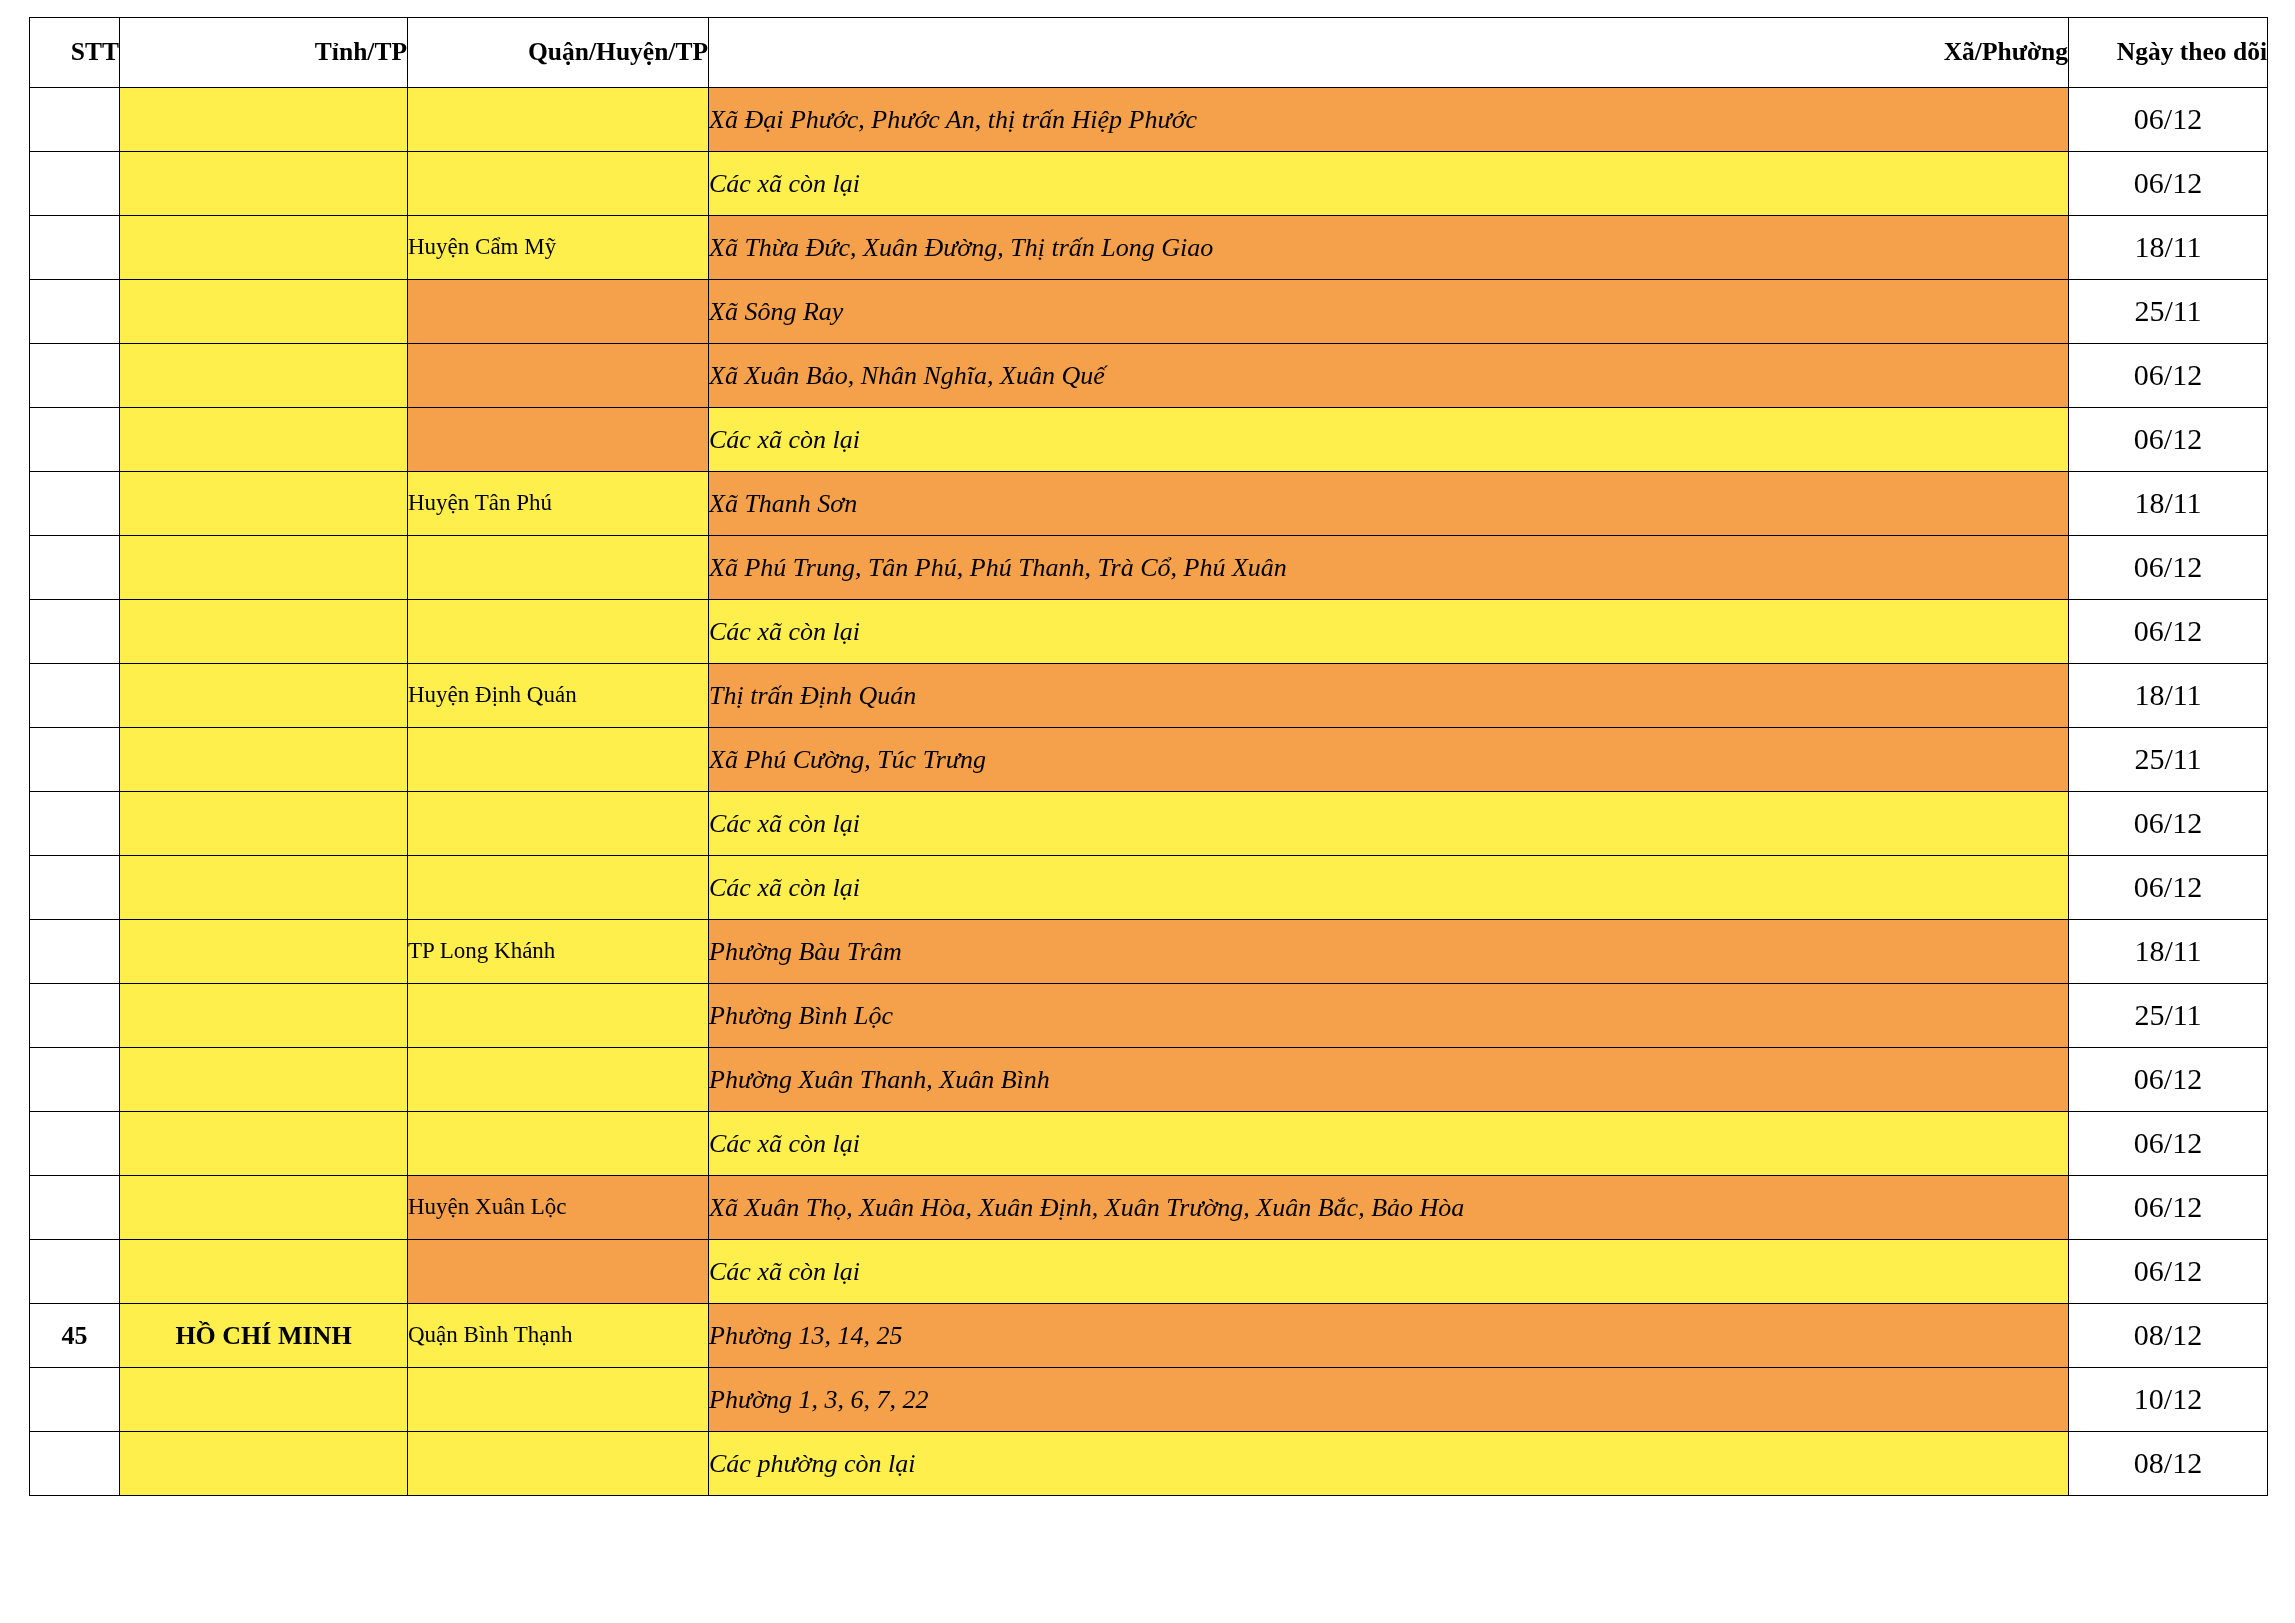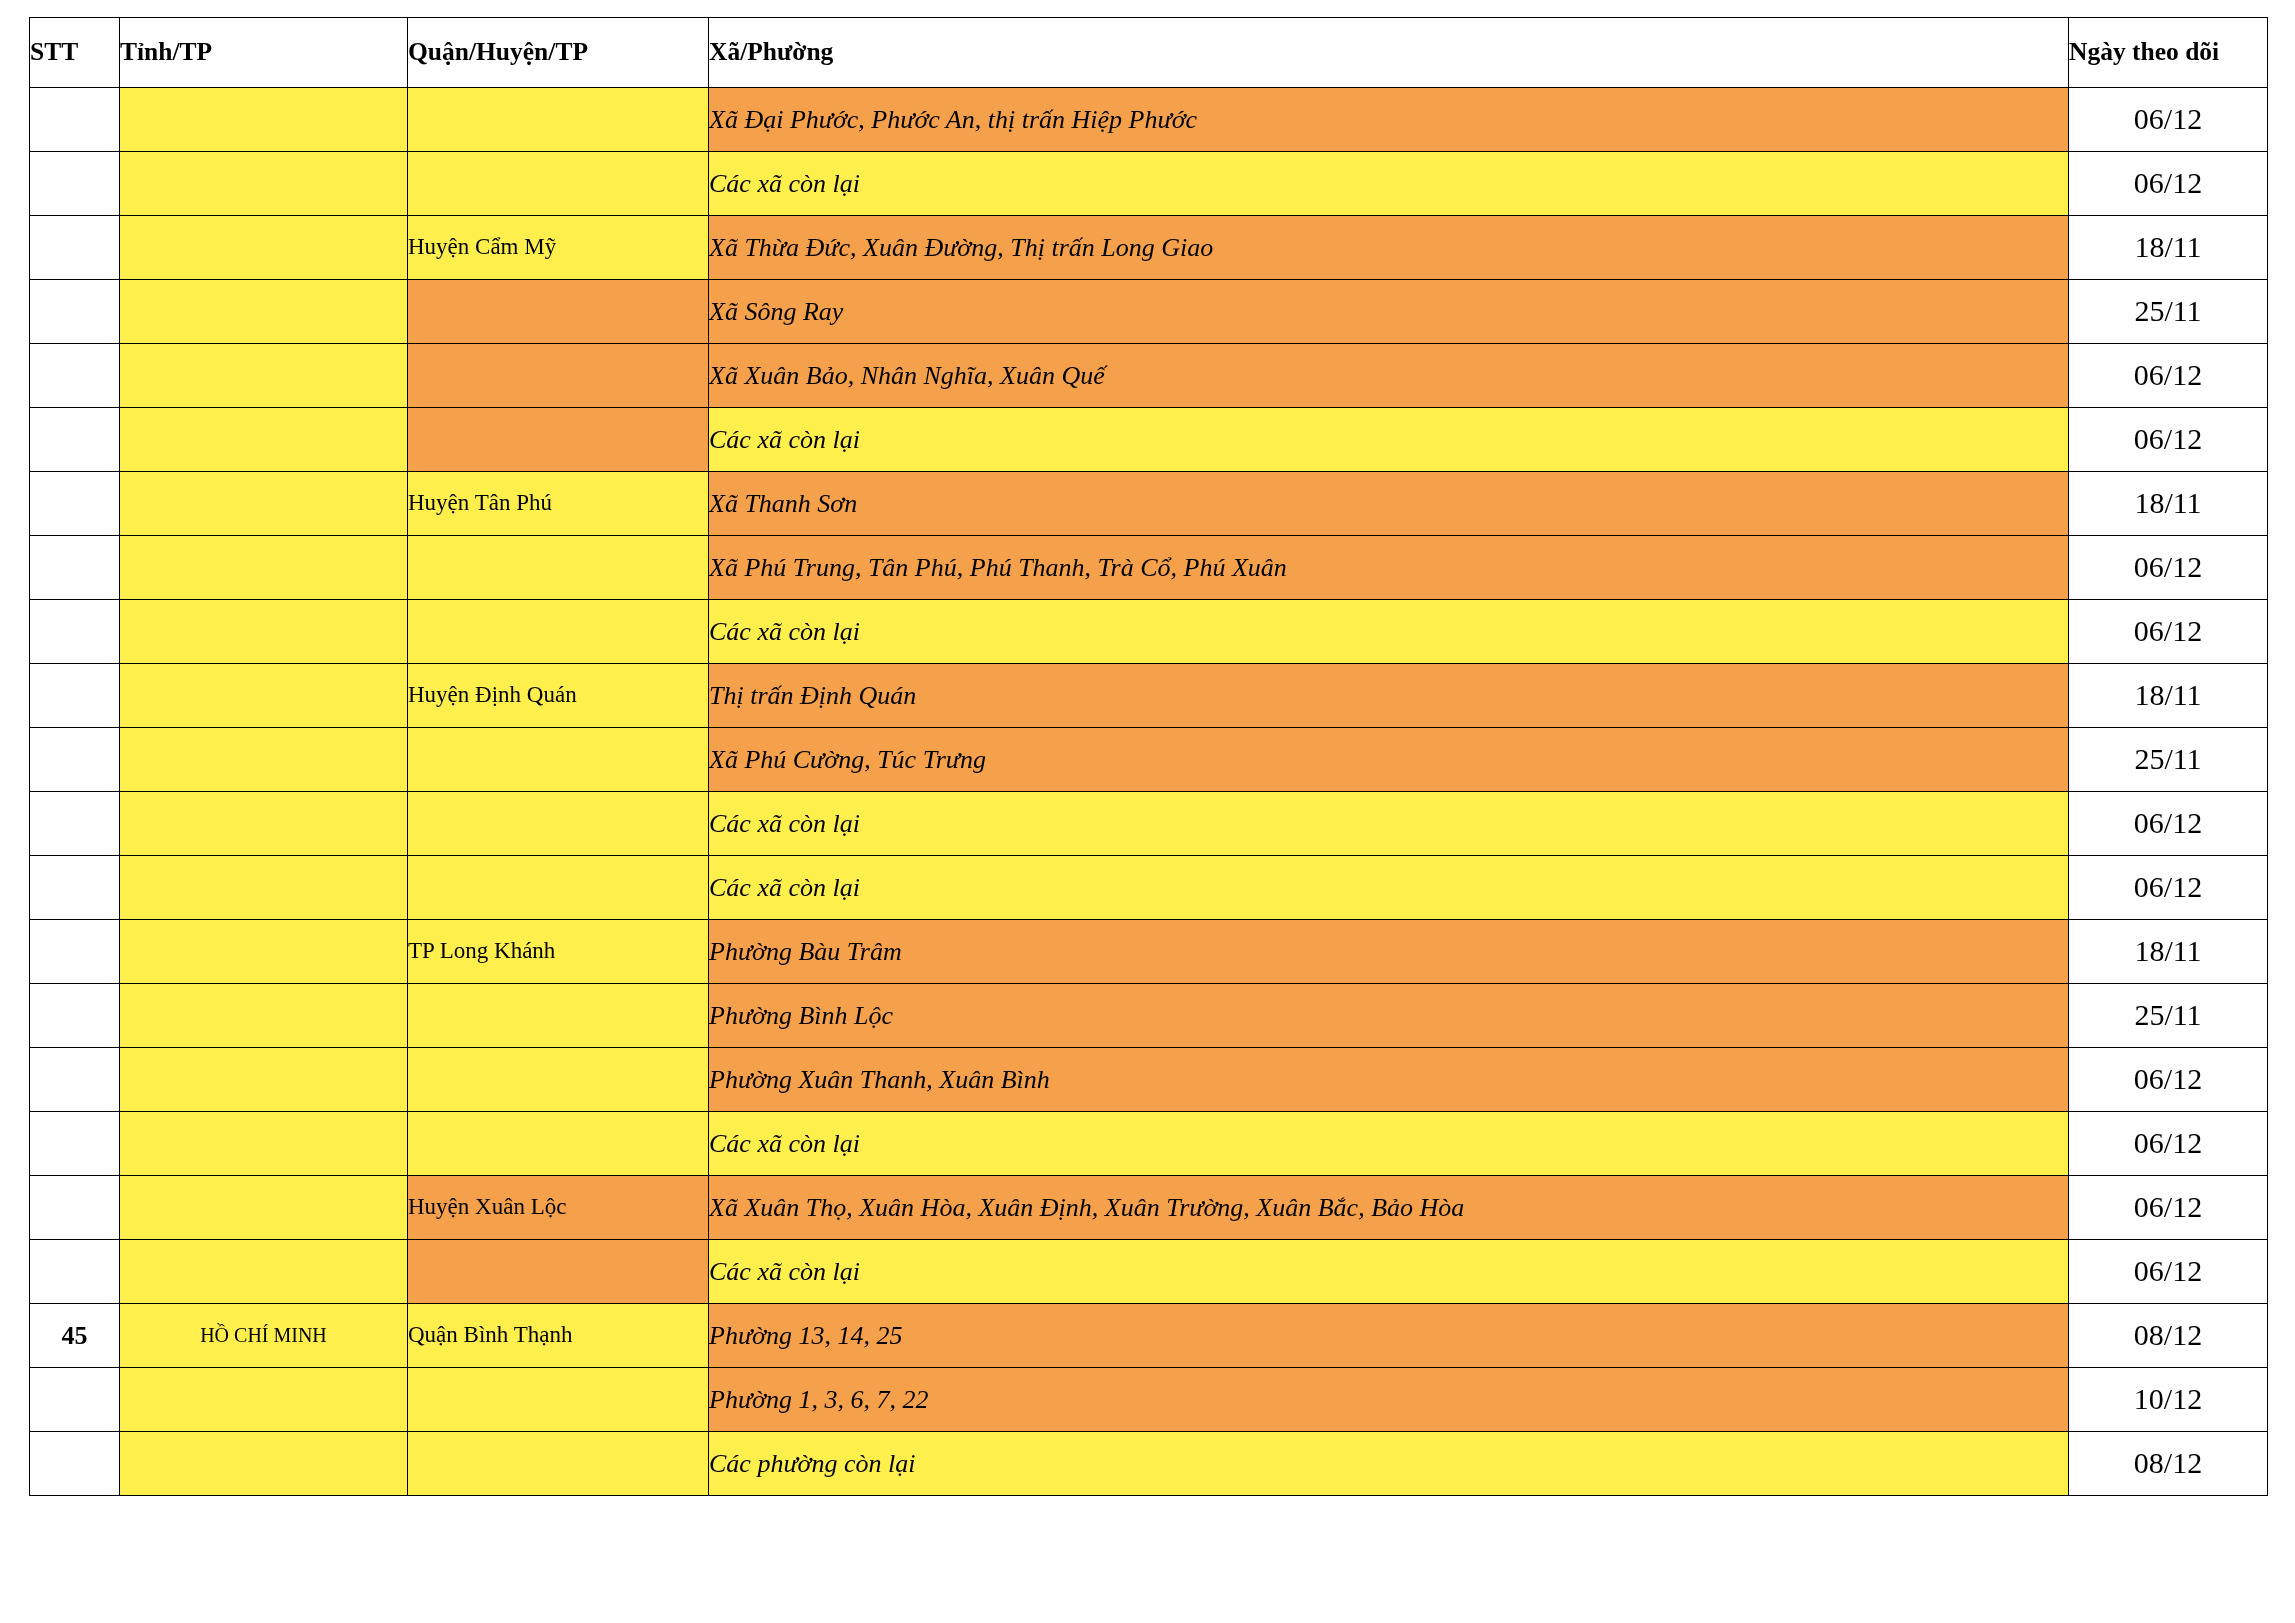--- a/index.html
+++ b/index.html
@@ -31,42 +31,42 @@
   table.grid col.c-ward   { width: 1360px; }
   table.grid col.c-date   { width: 199px; }
 
   table.grid th, table.grid td {
     border: 1.3px solid #000000;
     padding: 0;
     vertical-align: middle;
   }
   thead th {
     height: 69px;
-    text-align: left;
+    text-align: right;
     font-weight: bold;
     font-size: 25.5px;
     line-height: 1.18;
     background: #ffffff;
     padding: 2.6px 5.2px;
   }
   tbody tr { height: 64px; }
 
   td.cell {
     font-size: 25.5px;
     line-height: 1.15;
   }
   td.stt {
     text-align: center;
     font-weight: bold;
     font-size: 26px;
   }
   td.prov {
     text-align: center;
-    font-weight: normal;
-    font-size: 20px;
+    font-weight: bold;
+    font-size: 26px;
     padding: 0 3.9px;
   }
   td.dist {
     text-align: left;
     padding-left: 14.4px;
     font-size: 23px;
   }
   td.ward {
     text-align: left;
     padding-left: 15.7px;

